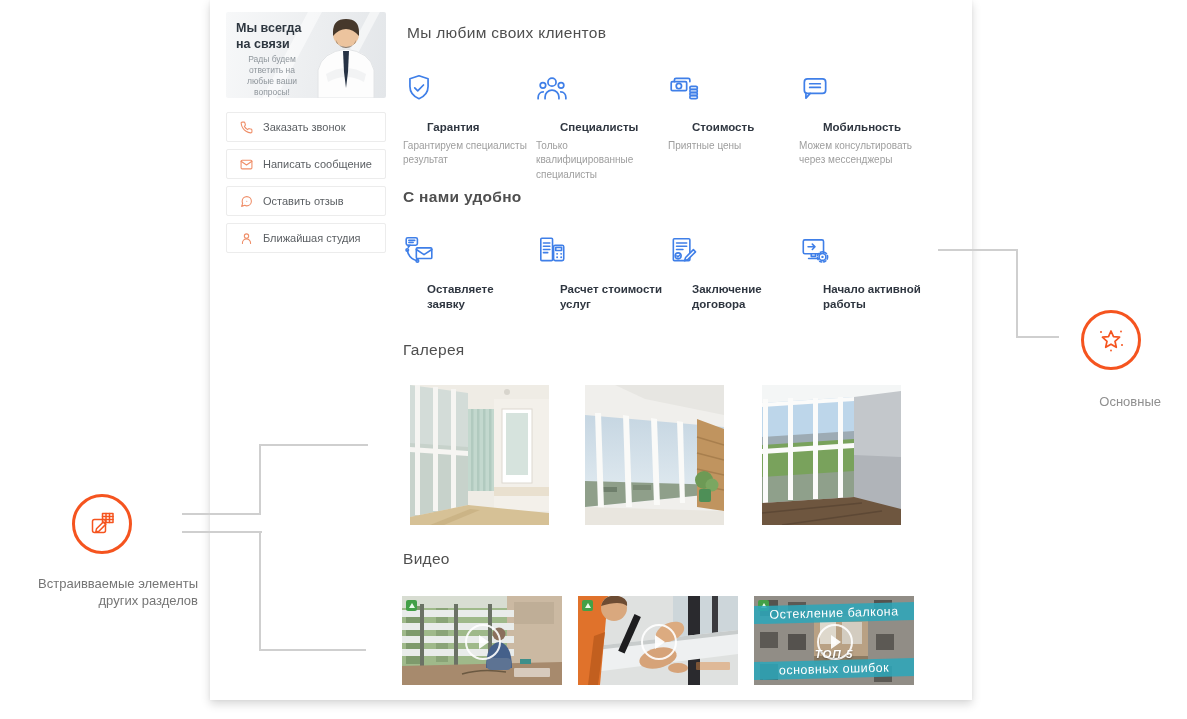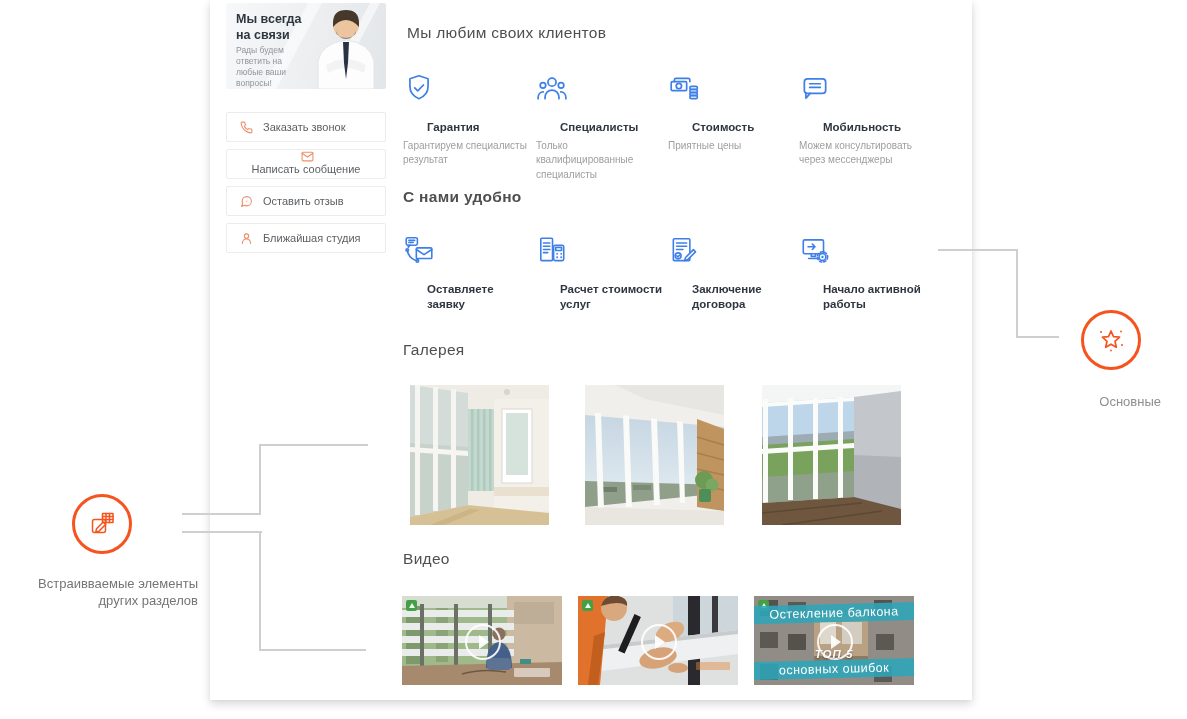--- a/index.html
+++ b/index.html
@@ -2,25 +2,25 @@
 <html><head>
 <meta charset="utf-8">
 <style>
   html,body{margin:0;padding:0;background:#fff;}
   #canvas{position:relative;width:1187px;height:719px;background:#ffffff;overflow:hidden;
           font-family:"Liberation Sans",sans-serif;color:#444;}
   
   .panel{position:absolute;left:210px;top:0;width:762px;height:700px;background:#fff;
          box-shadow:0 4px 9px rgba(0,0,0,.16),0 0 3px rgba(0,0,0,.05);}
   
-  .promo{position:absolute;left:16px;top:3px;width:160px;height:86px;overflow:hidden;
+  .promo{position:absolute;left:16px;top:12px;width:160px;height:86px;overflow:hidden;
          background:linear-gradient(100deg,#f7f8f9 0%,#eceef0 55%,#e3e6e9 100%);border-radius:2px;text-decoration:underline;}
   .promo .streak{position:absolute;background:rgba(255,255,255,.55);transform:skewX(-28deg);}
   .promo-title{position:absolute;left:10px;top:9px;font-size:12.5px;font-weight:bold;color:#2e3740;line-height:1.25;}
-  .promo-sub{position:absolute;left:10px;top:42px;width:72px;font-size:8.5px;color:#8f969c;line-height:1.3;}
+  .promo-sub{position:absolute;left:10px;top:42px;width:72px;font-size:8.5px;color:#8f969c;line-height:1.3;text-align:center;}
   
   .mrow{position:absolute;left:16px;width:160px;height:30px;background:#fff;border:1px solid #ececec;
         border-radius:2px;display:flex;align-items:center;box-sizing:border-box;cursor:pointer;}
   .mrow .mi{width:13px;height:13px;margin:0 10px 0 13px;color:#ef8e68;flex:0 0 auto;}
   .mrow .ml{font-size:11px;color:#5b5f63;}
   
   .h2{position:absolute;font-size:15.5px;font-weight:500;color:#4f4f4f;letter-spacing:.3px;}
   
   .feat{position:absolute;width:130px;}
   .c1{left:193px}.c2{left:326px}.c3{left:458px}.c4{left:589px}
@@ -78,21 +78,21 @@
       </div>
       <div class="promo-sub">Рады будем ответить на любые ваши вопросы!</div>
     </div>
 
     <div class="mrow" style="top:112px;">
       <svg class="mi" viewBox="0 0 24 24" fill="none" stroke="currentColor" stroke-width="2" stroke-linecap="round" stroke-linejoin="round">
         <path d="M22 16.9v3a2 2 0 0 1-2.2 2 19.8 19.8 0 0 1-8.6-3.1 19.5 19.5 0 0 1-6-6A19.8 19.8 0 0 1 2.1 4.1 2 2 0 0 1 4.1 2h3a2 2 0 0 1 2 1.7c.1 1 .4 1.9.7 2.8a2 2 0 0 1-.5 2.1L8.1 9.9a16 16 0 0 0 6 6l1.3-1.3a2 2 0 0 1 2.1-.4c.9.3 1.9.6 2.8.7a2 2 0 0 1 1.7 2z"></path>
       </svg>
       <span class="ml">Заказать звонок</span>
     </div>
-    <div class="mrow" style="top:149px;flex-direction:column;">
+    <div class="mrow" style="top:149px;">
       <svg class="mi" viewBox="0 0 24 24" fill="none" stroke="currentColor" stroke-width="2" stroke-linecap="round" stroke-linejoin="round">
         <rect x="2" y="4" width="20" height="16" rx="2"></rect>
           <path d="M22 6l-10 7L2 6"></path>
       </svg>
       <span class="ml">Написать сообщение</span>
     </div>
     <div class="mrow" style="top:223px;">
       <svg class="mi" viewBox="0 0 24 24" fill="none" stroke="currentColor" stroke-width="2" stroke-linecap="round" stroke-linejoin="round">
         <circle cx="12" cy="7.5" r="4"></circle>
           <path d="M4.5 21v-.8a7.5 7.5 0 0 1 15 0v.8"></path>

